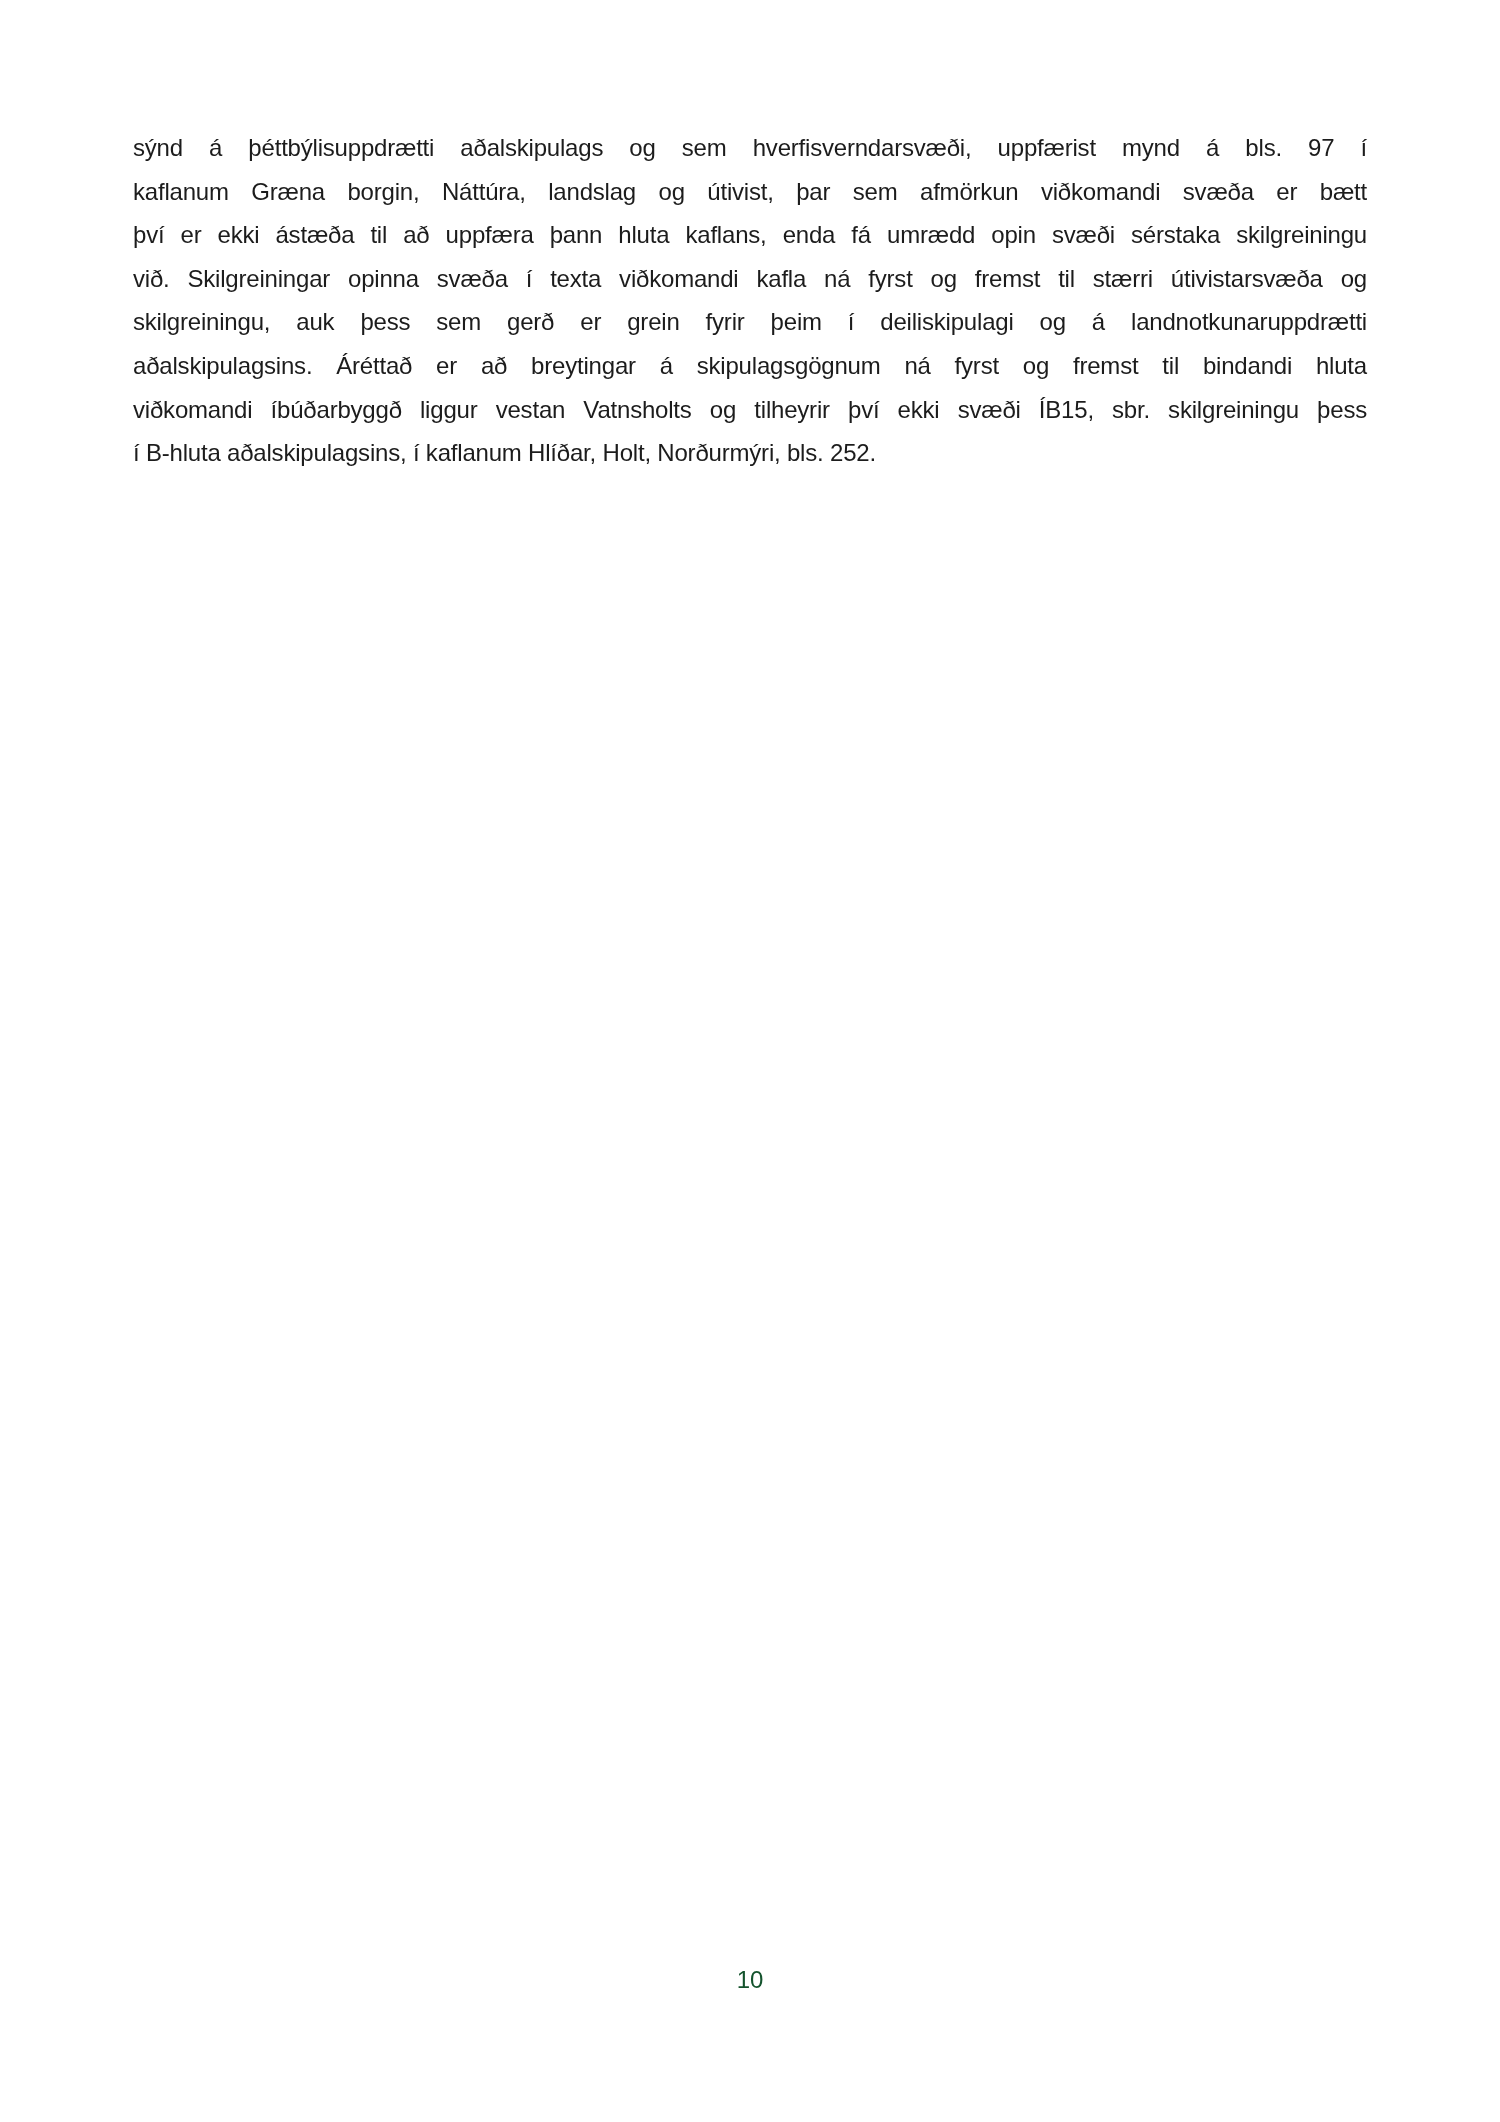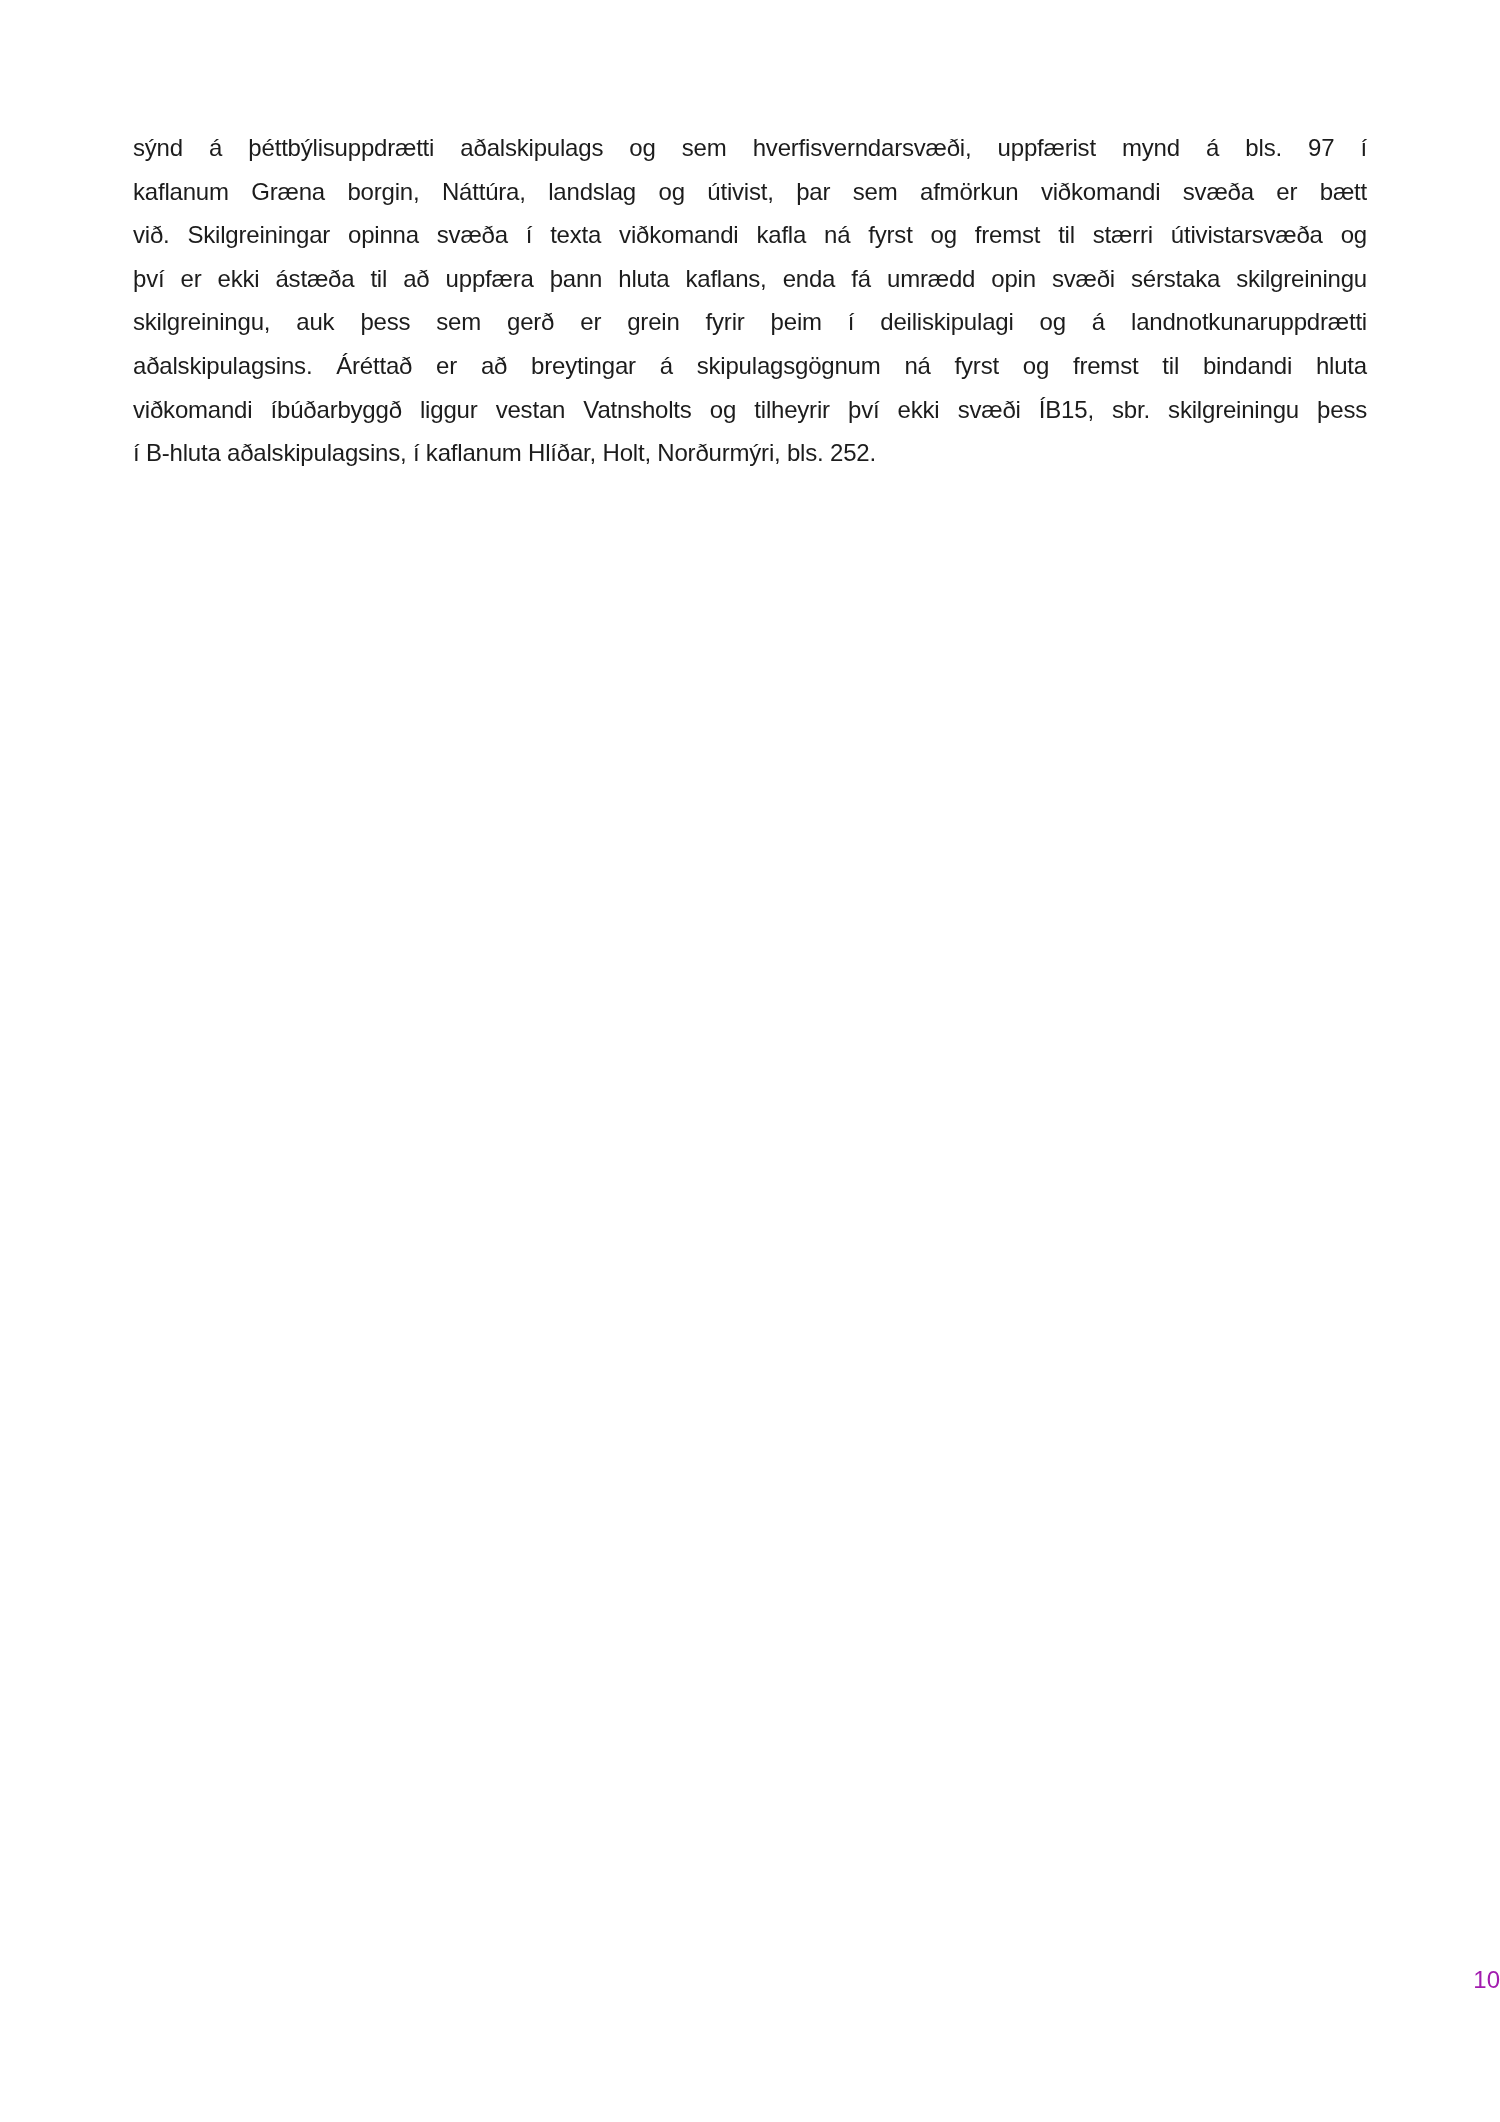--- a/index.html
+++ b/index.html
@@ -34,35 +34,35 @@
     text-align: right;
     text-align-last: left;
   }
   .line .em {
   }
   .pagenum {
     position: absolute;
     left: 0;
     right: 0;
     top: 1964px;
-    text-align: right;
+    text-align: center;
     font-size: 24px;
     line-height: 32px;
-    color: #a21caf;
+    color: #14532d;
   }
 </style>
 </head>
 <body>
 
 <div class="page">
   <div class="content">
 
       <div class="line"><span class="">sýnd á þéttbýlisuppdrætti aðalskipulags og sem hverfisverndarsvæði, uppfærist mynd á bls. 97 í</span></div>
       <div class="line"><span class="">kaflanum </span><span class="em">Græna borgin, Náttúra, landslag og útivist,</span><span class=""> þar sem afmörkun viðkomandi svæða er bætt</span></div>
+      <div class="line"><span class="">því er ekki ástæða til að uppfæra þann hluta kaflans, enda fá umrædd opin svæði sérstaka skilgreiningu</span></div>
       <div class="line"><span class="">við. Skilgreiningar opinna svæða í texta viðkomandi kafla ná fyrst og fremst til stærri útivistarsvæða og</span></div>
-      <div class="line"><span class="">því er ekki ástæða til að uppfæra þann hluta kaflans, enda fá umrædd opin svæði sérstaka skilgreiningu</span></div>
       <div class="line"><span class="">skilgreiningu, auk þess sem gerð er grein fyrir þeim í deiliskipulagi og á landnotkunaruppdrætti</span></div>
       <div class="line"><span class="">aðalskipulagsins. Áréttað er að breytingar á skipulagsgögnum ná fyrst og fremst til bindandi hluta</span></div>
       <div class="line"><span class="">viðkomandi íbúðarbyggð liggur vestan Vatnsholts og tilheyrir því ekki svæði ÍB15, sbr. skilgreiningu þess</span></div>
       <div class="line last"><span class="">í B-hluta aðalskipulagsins, í kaflanum </span><span class="em">Hlíðar, Holt, Norðurmýri</span><span class="">, bls. 252.</span></div>
     </div>
   <div class="pagenum">10</div>
 </div>
 
 </body></html>

